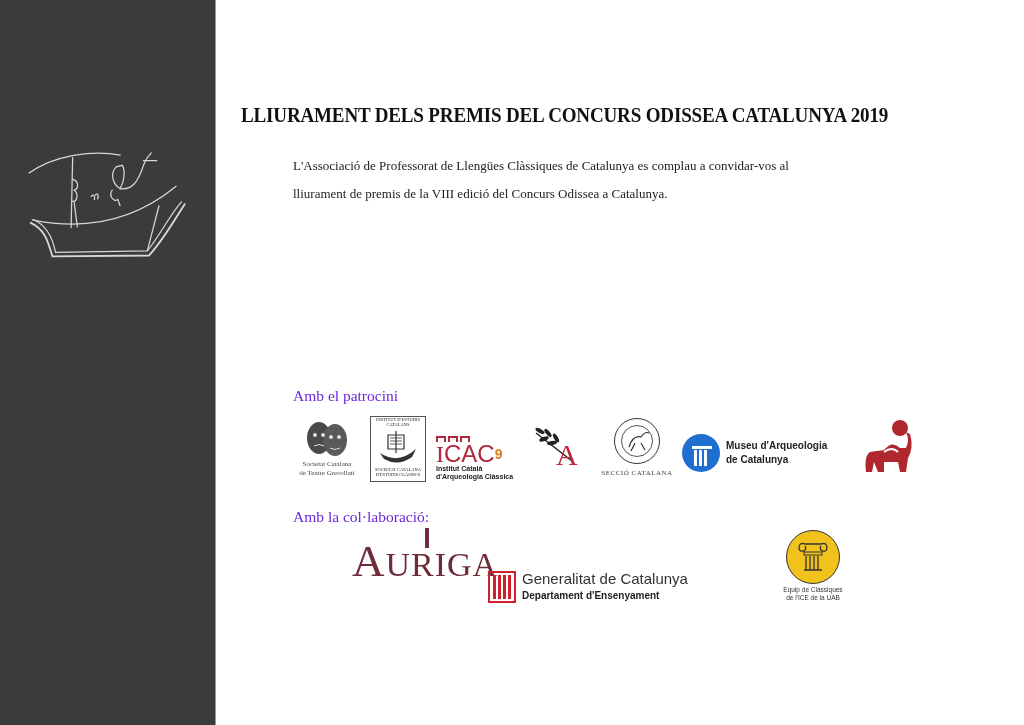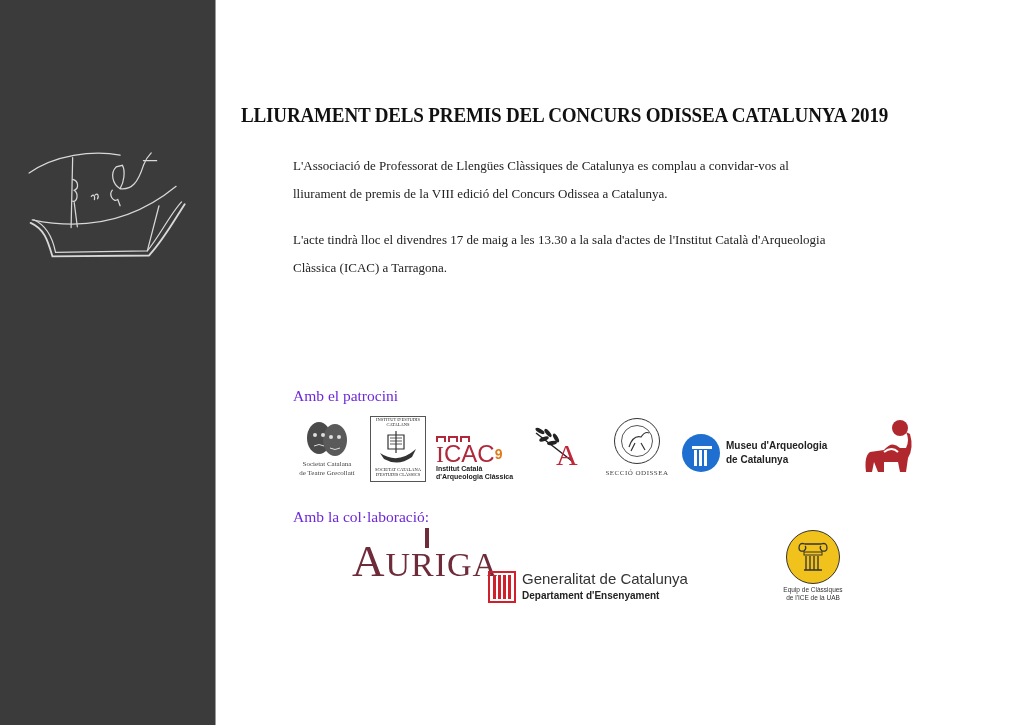--- a/index.html
+++ b/index.html
@@ -89,24 +89,20 @@
 </div>
 <div class="sidebar-divider"></div>
 
 <div class="page">
   <div class="title">LLIURAMENT DELS PREMIS DEL CONCURS ODISSEA CATALUNYA 2019</div>
 
   <div class="para p1">
     <p>L'Associació de Professorat de Llengües Clàssiques de Catalunya es complau a convidar-vos al</p>
     <p>lliurament de premis de la VIII edició del Concurs Odissea a Catalunya.</p>
   </div>
-  <div class="para p2">
-    <p>L'acte tindrà lloc el divendres 17 de maig  a les 13.30 a la sala d'actes de l'Institut Català d'Arqueologia</p>
-    <p>Clàssica (ICAC) a Tarragona.</p>
-  </div>
 
   <div class="section-label sl1">Amb el patrocini</div>
 
   <div class="logo l-teatre">
     <svg width="44" height="40" viewBox="0 0 44 40">
       <ellipse cx="14" cy="18" rx="12" ry="16" fill="#4a4a4a"></ellipse>
       <ellipse cx="30" cy="20" rx="12" ry="16" fill="#5a5a5a"></ellipse>
       <circle cx="10" cy="15" r="2" fill="#ddd"></circle>
         <circle cx="18" cy="15" r="2" fill="#ddd"></circle>
       <circle cx="26" cy="17" r="2" fill="#ddd"></circle>
@@ -151,21 +147,21 @@
     </g>
     <text x="24" y="40" font-size="30" fill="#c0283a" font-family="Liberation Serif, serif">A</text>
   </svg>
 
   <div class="logo l-seec">
     <div class="seec-seal">
       <svg width="44" height="44" viewBox="0 0 44 44" style="position:absolute;left:0;top:0">
         <path d="M14 28 Q18 16 26 18 Q30 12 34 14 M20 24 L16 32 M26 24 L30 31" stroke="#333" fill="none" stroke-width="1.2"></path>
       </svg>
     </div>
-    <div class="logo-caption" style="margin-top:5px;letter-spacing:0.5px">SECCIÓ ODISSEA</div>
+    <div class="logo-caption" style="margin-top:5px;letter-spacing:0.5px">SECCIÓ CATALANA</div>
   </div>
 
   <div class="logo l-museu sans">
     <div class="museu-circle">
       <svg width="38" height="38" viewBox="0 0 38 38">
         <rect x="10" y="12" width="20" height="3" fill="#fff"></rect>
         <rect x="12" y="16" width="3" height="16" fill="#fff"></rect>
         <rect x="17" y="16" width="3" height="16" fill="#fff"></rect>
         <rect x="22" y="16" width="3" height="16" fill="#fff"></rect>
       </svg>

